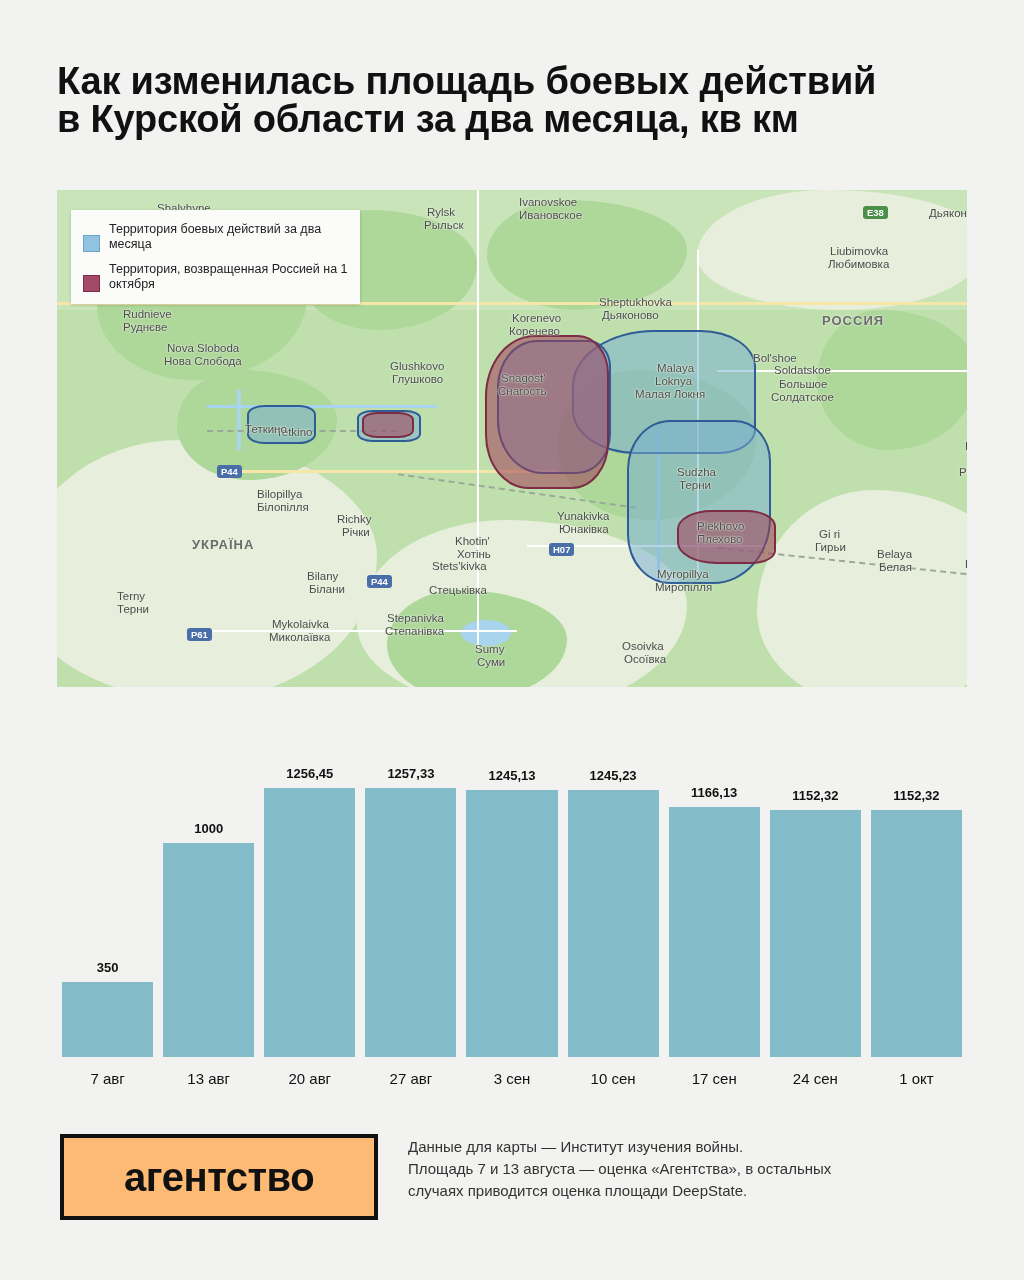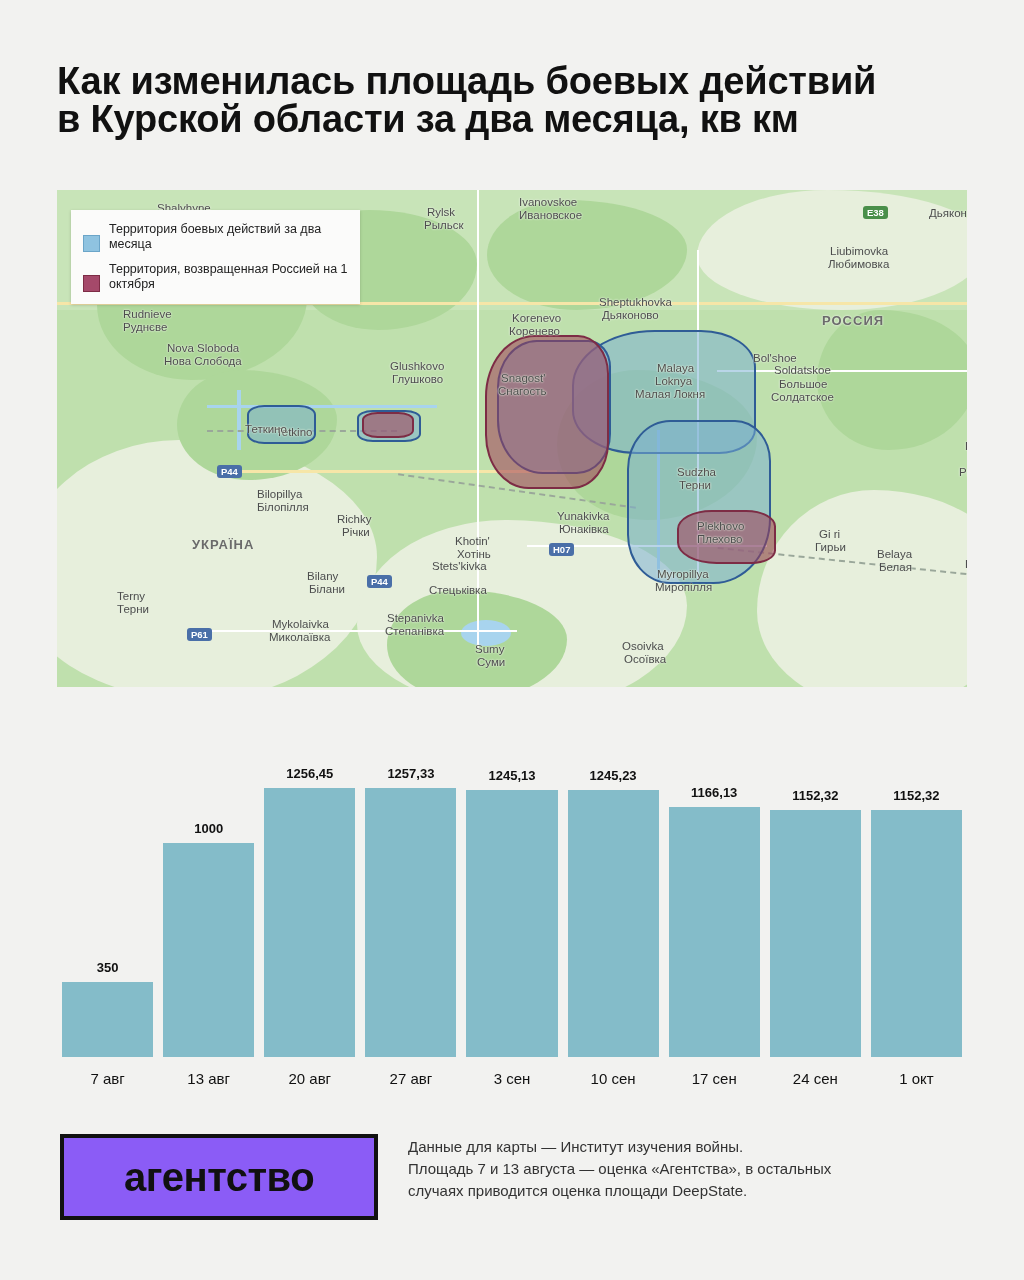--- a/index.html
+++ b/index.html
@@ -78,21 +78,21 @@
   .bar-col{flex:1 1 0;display:flex;flex-direction:column;justify-content:flex-end;align-items:center;position:relative;margin:0 5px;}
   .bar-val{font-size:13px;font-weight:bold;color:#111;margin-bottom:7px;}
   .bar{width:100%;background:#84bcc9;}
   .x-axis{position:absolute;left:0;bottom:0;width:910px;height:34px;display:flex;align-items:center;}
   .x-cell{flex:1 1 0;text-align:center;font-size:15px;color:#111;margin:0 5px;}
 
   
   .logo{
     position:absolute;left:60px;top:1134px;width:310px;height:78px;
     border:4px solid #111;display:flex;align-items:center;justify-content:center;
-    background:#8b5cf6;
+    background:#fdba74;
   }
   .logo span{font-size:40px;font-weight:bold;letter-spacing:-0.5px;color:#111;}
   .note{
     position:absolute;left:408px;top:1136px;width:570px;
     font-size:15px;line-height:22px;color:#333;
   }
 </style>
 </head>
 <body>
 

